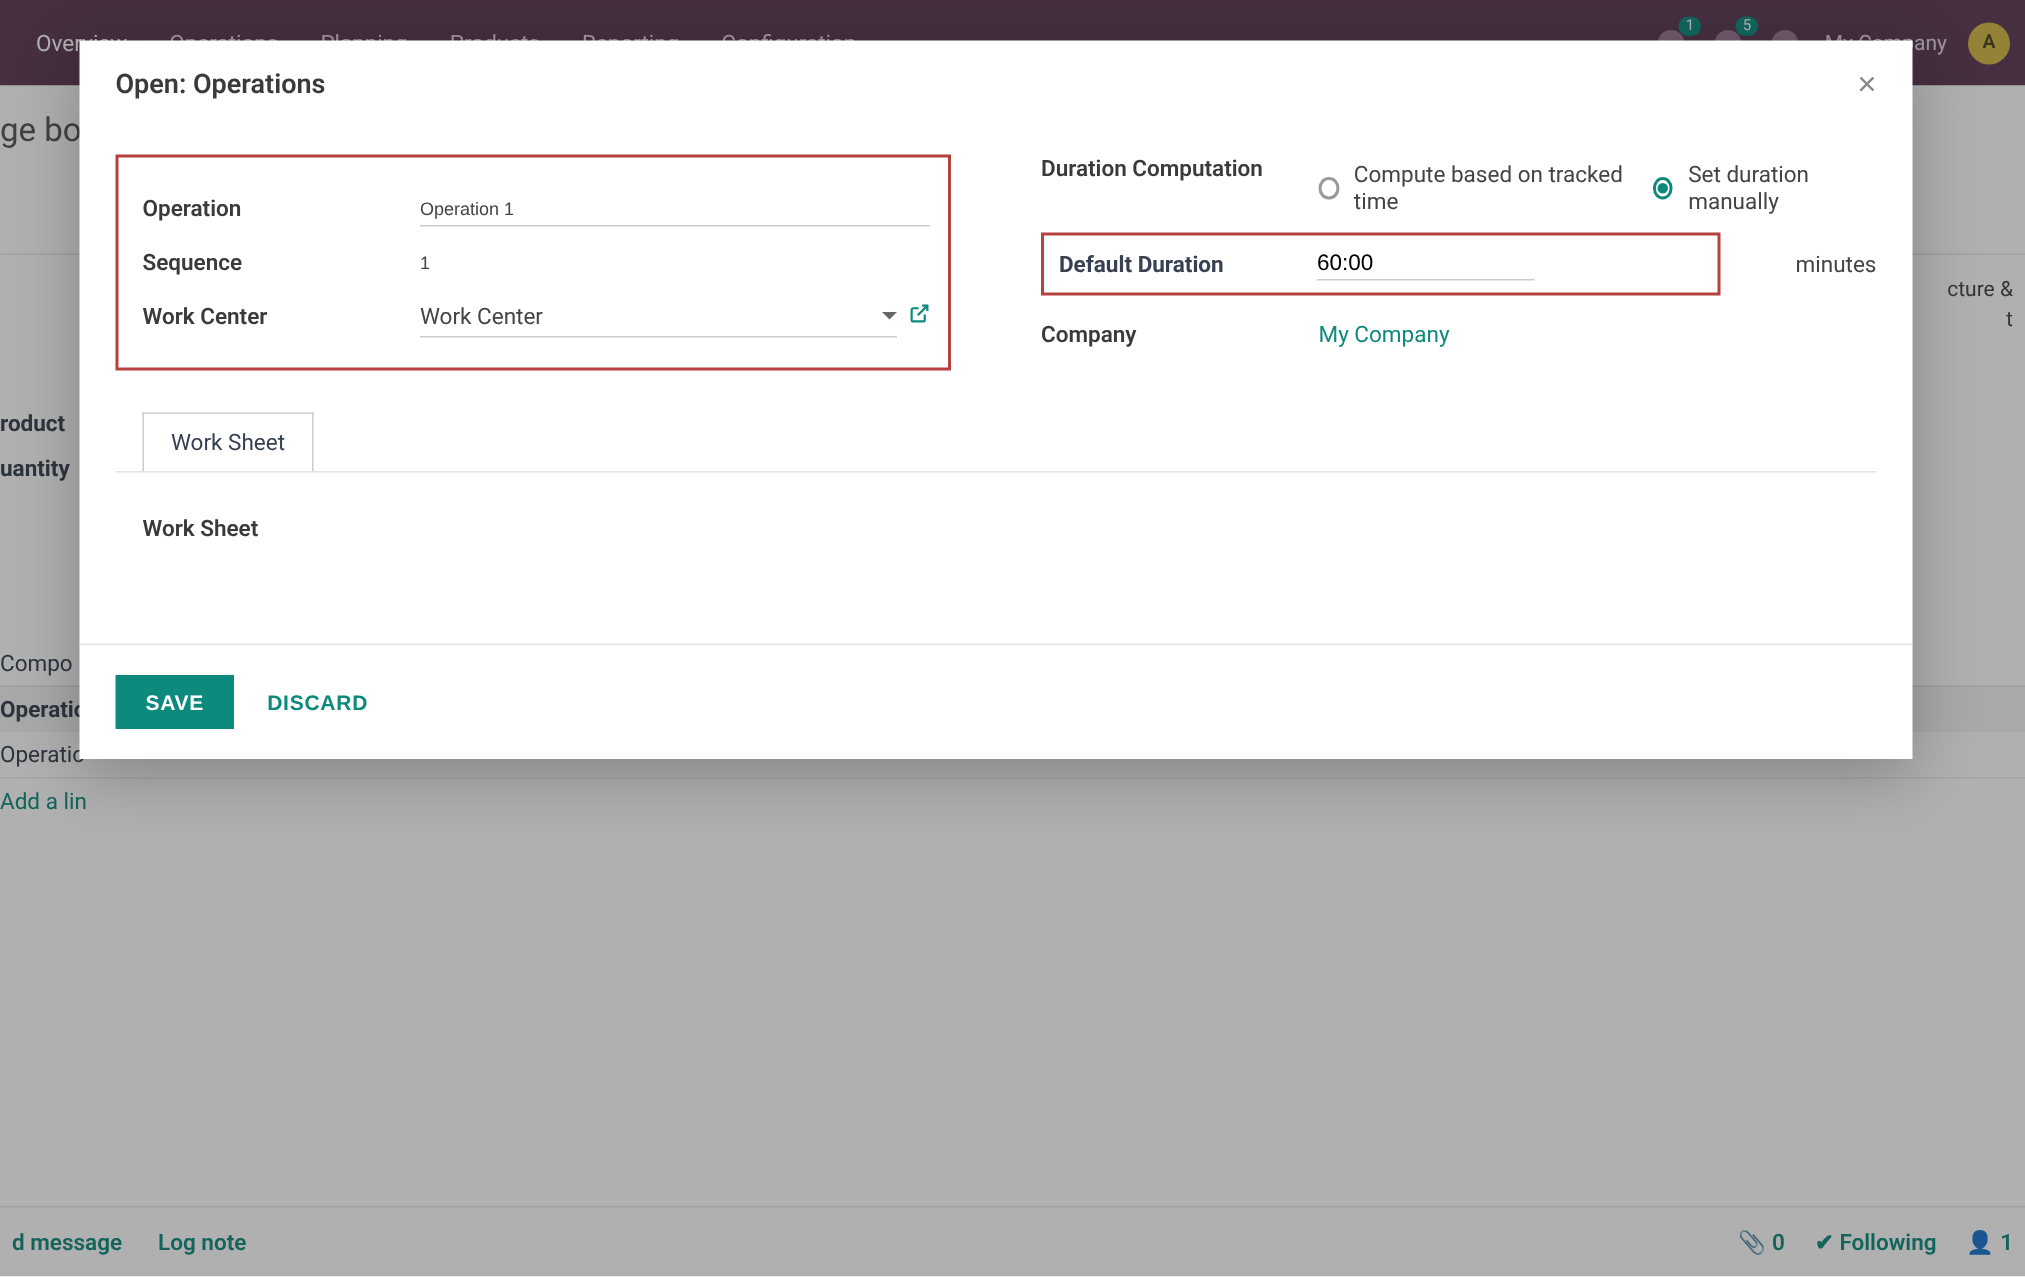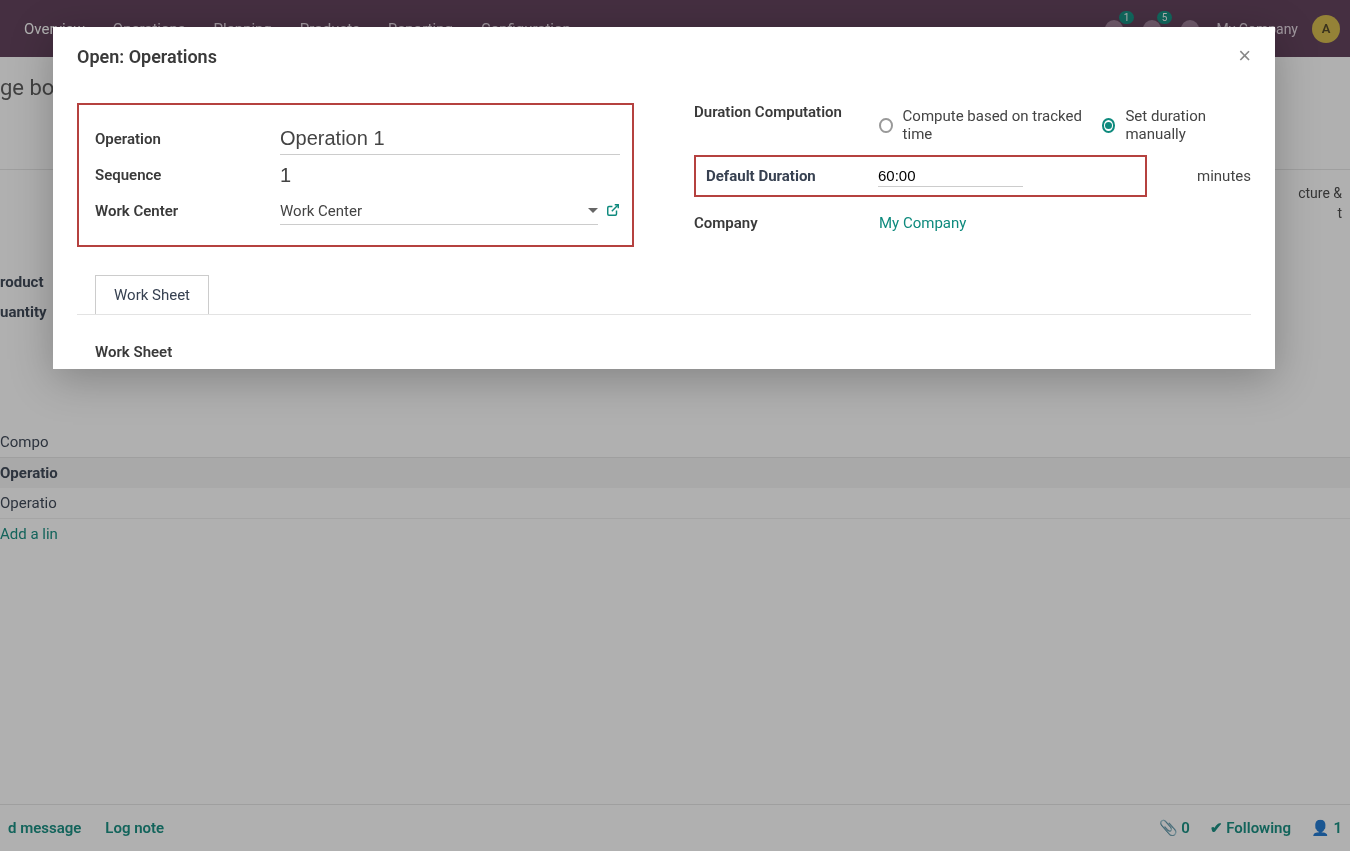--- a/index.html
+++ b/index.html
@@ -150,21 +150,21 @@
 }
 .form-row .val {
   flex: 1;
   display: flex;
   align-items: center;
 }
 .val input[type=text] {
   width: 100%;
   border: none;
   border-bottom: 1px solid #ccc;
-  font-size: 20px;
+  font-size: 12px;
   padding: 4px 0;
   outline: none;
   color: #444;
 }
 .dropdown {
   width: 100%;
   display: flex;
   align-items: center;
   border-bottom: 1px solid #ccc;
   padding: 4px 0;
@@ -461,13 +461,17 @@
     </div>
 
     <div class="worksheet-section">
       <div class="ws-row">
         <div class="ws-lbl">Work Sheet</div>
       </div>
 
     </div>
   </div>
 
+  <div class="modal-footer">
+    <button class="btn-save">SAVE</button>
+    <button class="btn-discard">DISCARD</button>
+  </div>
 </div>
 
 </body></html>

